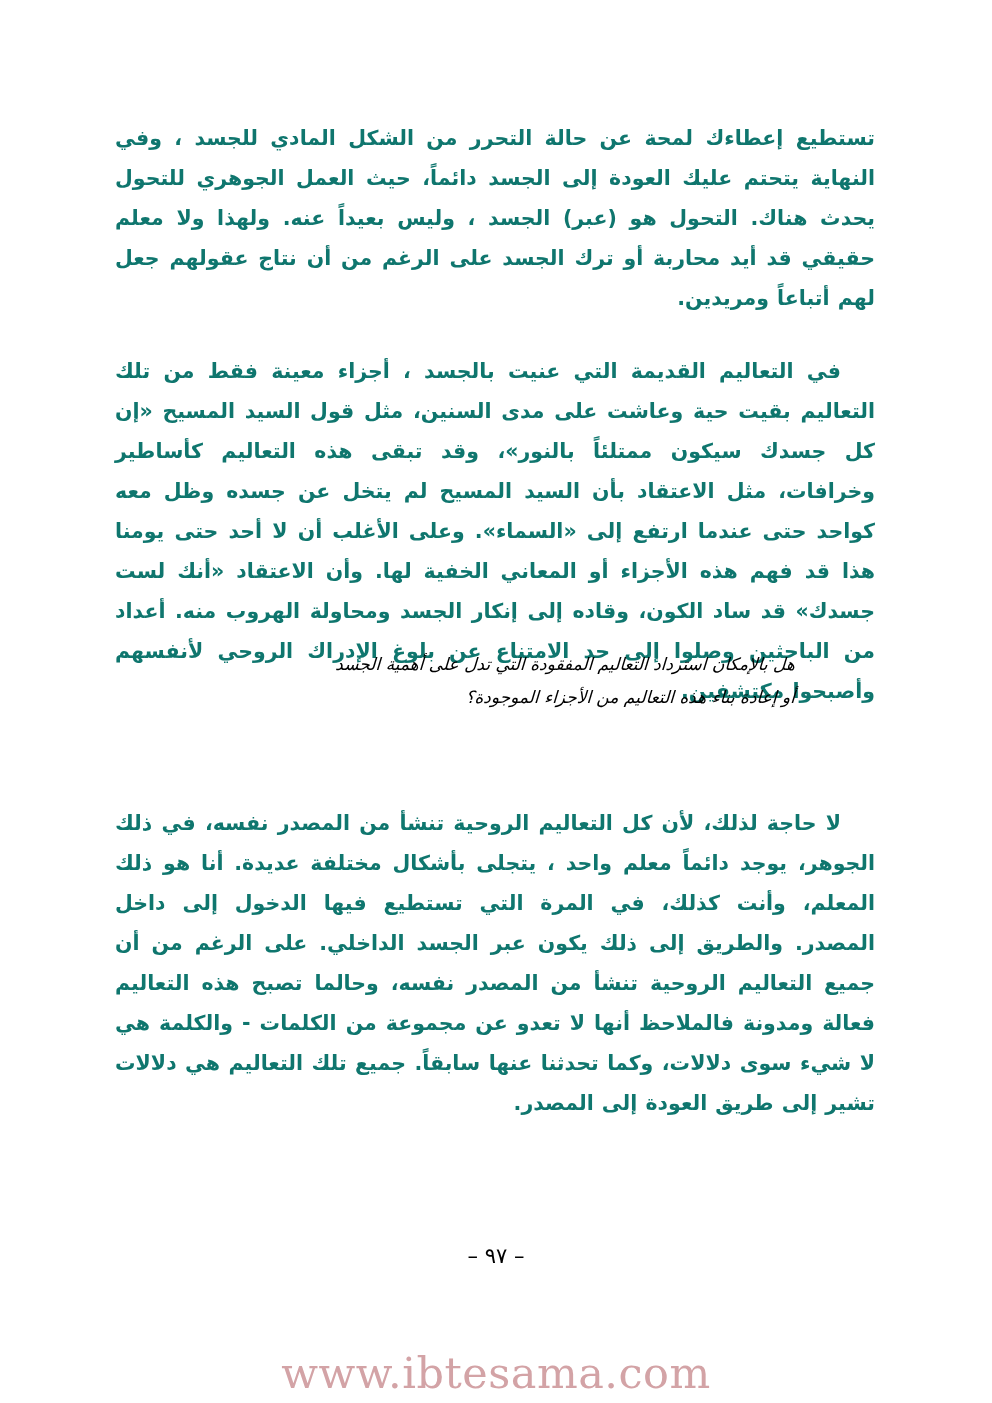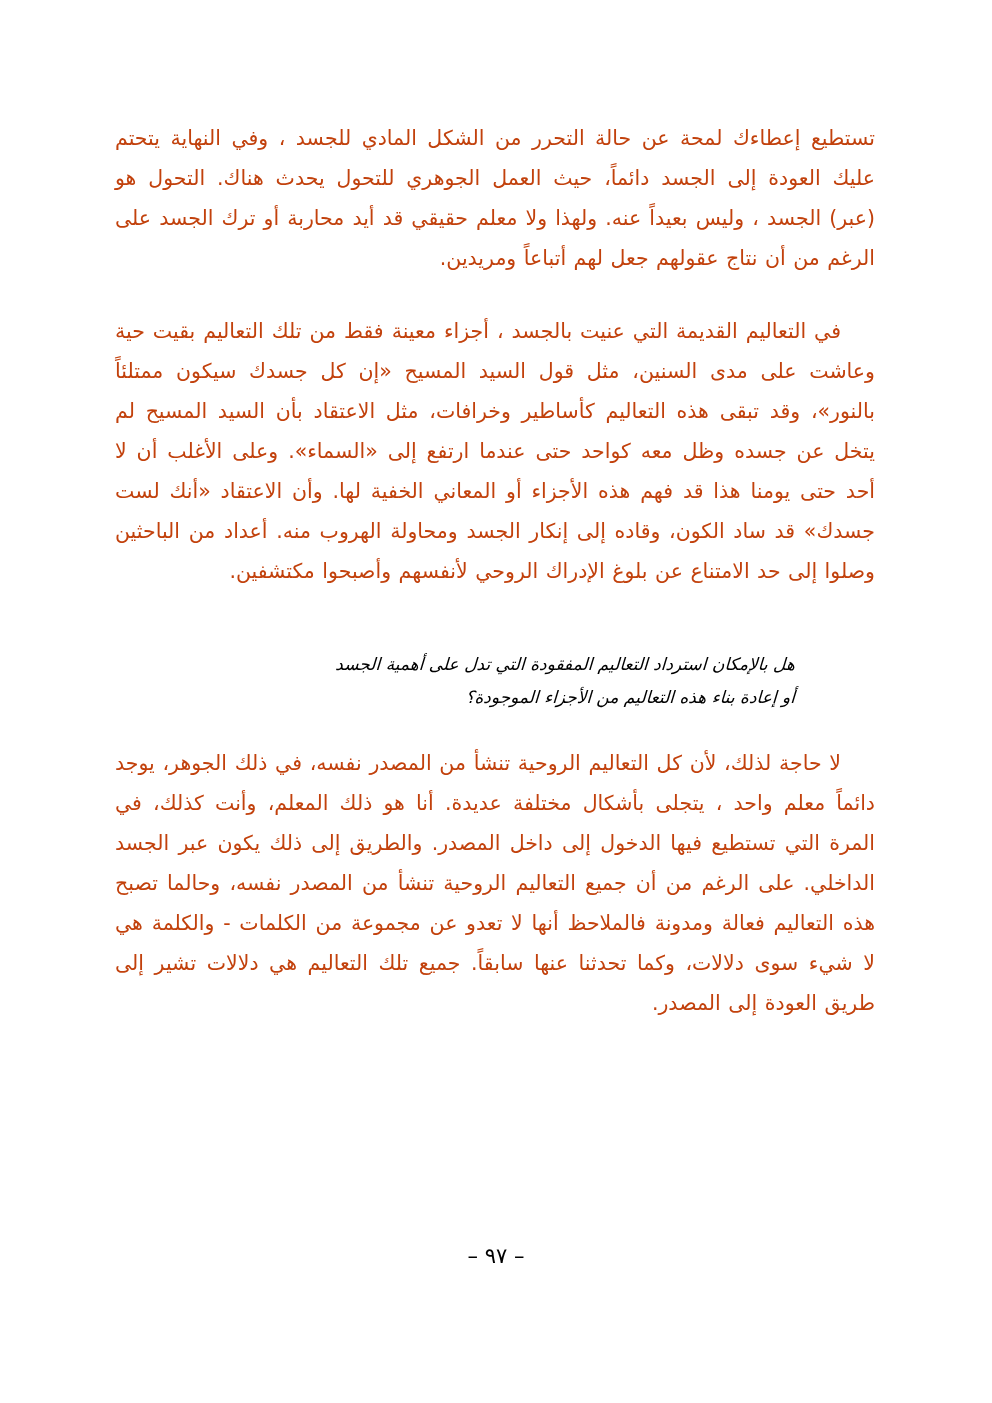--- a/index.html
+++ b/index.html
@@ -26,25 +26,25 @@
     text-align: justify;
     text-align-last: justify;
   }
 
   .para {
     direction: rtl;
     text-align: justify;
     text-align-last: right;
     font-size: 20.5px;
     line-height: 40px;
-    color: #c2410c;
+    color: #0f766e;
     margin: 0 0 0 0;
     letter-spacing: 0;
     word-spacing: 1px;
-    font-weight: 400;
+    font-weight: 700;
   }
   .para.indent { text-indent: 34px; margin-top: 33px; }
 
   
   .question-block {
     position: absolute;
     left: 115px;
     top: 648px;
     width: 680px;
     direction: rtl;
@@ -101,20 +101,21 @@
   <div class="text-column">
     <p class="para">تستطيع إعطاءك لمحة عن حالة التحرر من الشكل المادي للجسد ، وفي النهاية يتحتم عليك العودة إلى الجسد دائماً، حيث العمل الجوهري للتحول يحدث هناك. التحول هو (عبر) الجسد ، وليس بعيداً عنه. ولهذا ولا معلم حقيقي قد أيد محاربة أو ترك الجسد على الرغم من أن نتاج عقولهم جعل لهم أتباعاً ومريدين.</p>
     <p class="para indent">في التعاليم القديمة التي عنيت بالجسد ، أجزاء معينة فقط من تلك التعاليم بقيت حية وعاشت على مدى السنين، مثل قول السيد المسيح «إن كل جسدك سيكون ممتلئاً بالنور»، وقد تبقى هذه التعاليم كأساطير وخرافات، مثل الاعتقاد بأن السيد المسيح لم يتخل عن جسده وظل معه كواحد حتى عندما ارتفع إلى «السماء». وعلى الأغلب أن لا أحد حتى يومنا هذا قد فهم هذه الأجزاء أو المعاني الخفية لها. وأن الاعتقاد «أنك لست جسدك» قد ساد الكون، وقاده إلى إنكار الجسد ومحاولة الهروب منه. أعداد من الباحثين وصلوا إلى حد الامتناع عن بلوغ الإدراك الروحي لأنفسهم وأصبحوا مكتشفين.</p>
   </div>
 
   <div class="question-block">
     <span class="question-line">هل بالإمكان استرداد التعاليم المفقودة التي تدل على أهمية الجسد</span>
     <span class="question-line">أو إعادة بناء هذه التعاليم من الأجزاء الموجودة؟</span>
   </div>
 
-  <div class="text-column" style="top:710px;">
+  <div class="text-column" style="top:770px;">
     <p class="para indent">لا حاجة لذلك، لأن كل التعاليم الروحية تنشأ من المصدر نفسه، في ذلك الجوهر، يوجد دائماً معلم واحد ، يتجلى بأشكال مختلفة عديدة. أنا هو ذلك المعلم، وأنت كذلك، في المرة التي تستطيع فيها الدخول إلى داخل المصدر. والطريق إلى ذلك يكون عبر الجسد الداخلي. على الرغم من أن جميع التعاليم الروحية تنشأ من المصدر نفسه، وحالما تصبح هذه التعاليم فعالة ومدونة فالملاحظ أنها لا تعدو عن مجموعة من الكلمات - والكلمة هي لا شيء سوى دلالات، وكما تحدثنا عنها سابقاً. جميع تلك التعاليم هي دلالات تشير إلى طريق العودة إلى المصدر.</p>
   </div>
 
   <div class="page-number">– ٩٧ –</div>
 
+  <div class="watermark">www.ibtesama.com</div>
 
 </div>
 
 </body></html>

